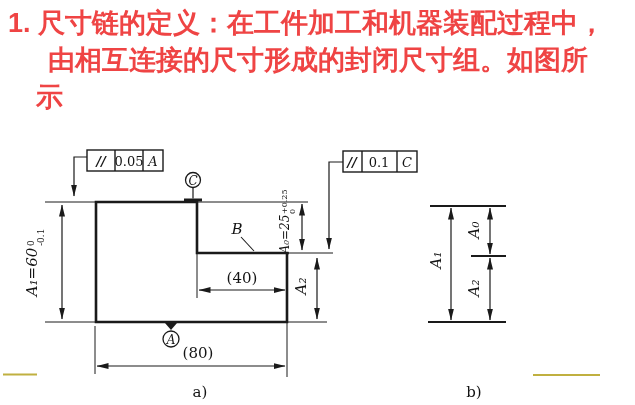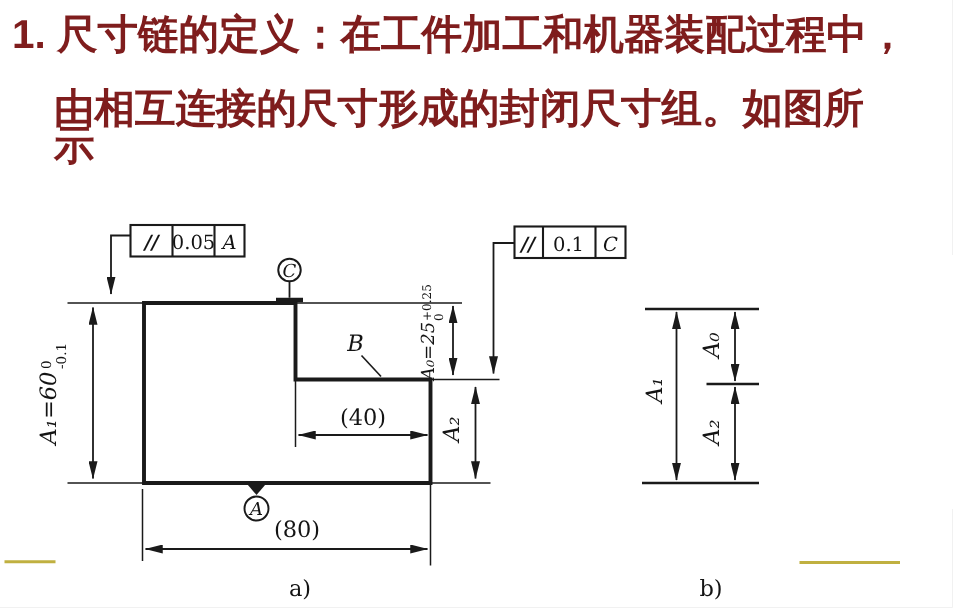--- a/index.html
+++ b/index.html
@@ -8,26 +8,26 @@
     width:635px;height:405px;
     background:#ffffff;
     overflow:hidden;
     font-family:"Liberation Sans",sans-serif;
   }
   .title-line{
     position:absolute;
     font-family:"Liberation Sans","DejaVu Sans",sans-serif;
     font-weight:700;
     font-size:27px;
-    color:#7f1d1d;
+    color:#ef4444;
     white-space:nowrap;
     letter-spacing:0px;
   }
   .t1{left:8px;top:5px;}
-  .t2{left:36px;top:42px;margin-top:12px;}
+  .t2{left:48px;top:42px;}
   .t3{left:36px;top:79px;}
   svg{position:absolute;left:0;top:0;}
   svg text{
     font-family:"DejaVu Serif","Liberation Serif",serif;
     fill:#141414;
   }
   .ital{font-style:italic;}
   .fcf-sym{font-weight:700;font-style:italic;}
 </style>
 </head>

